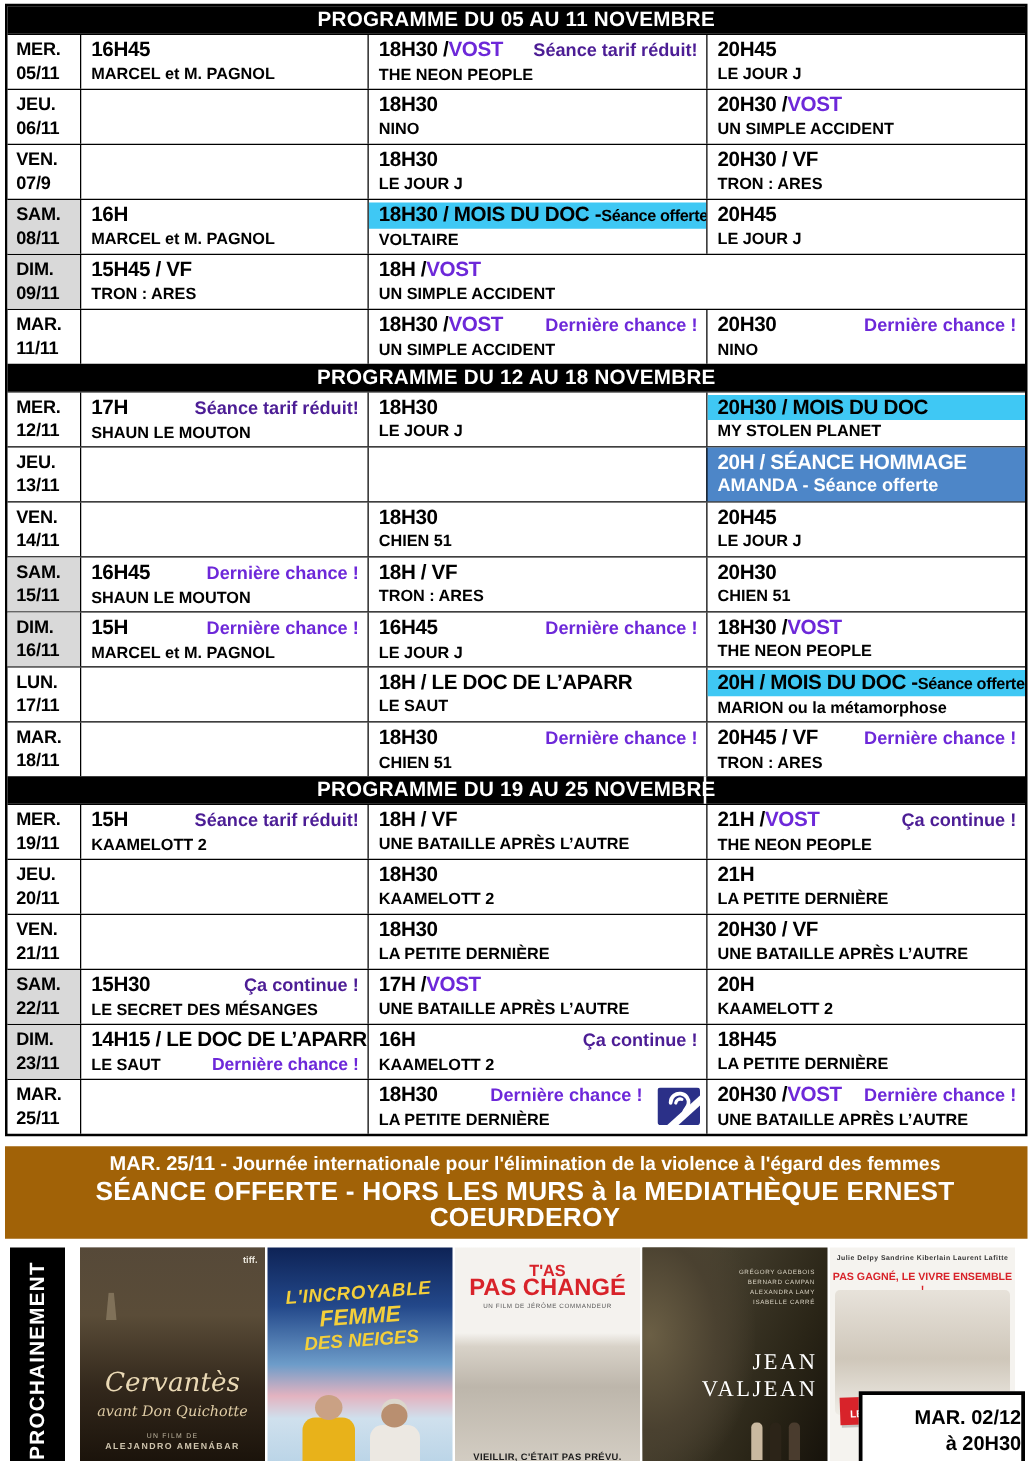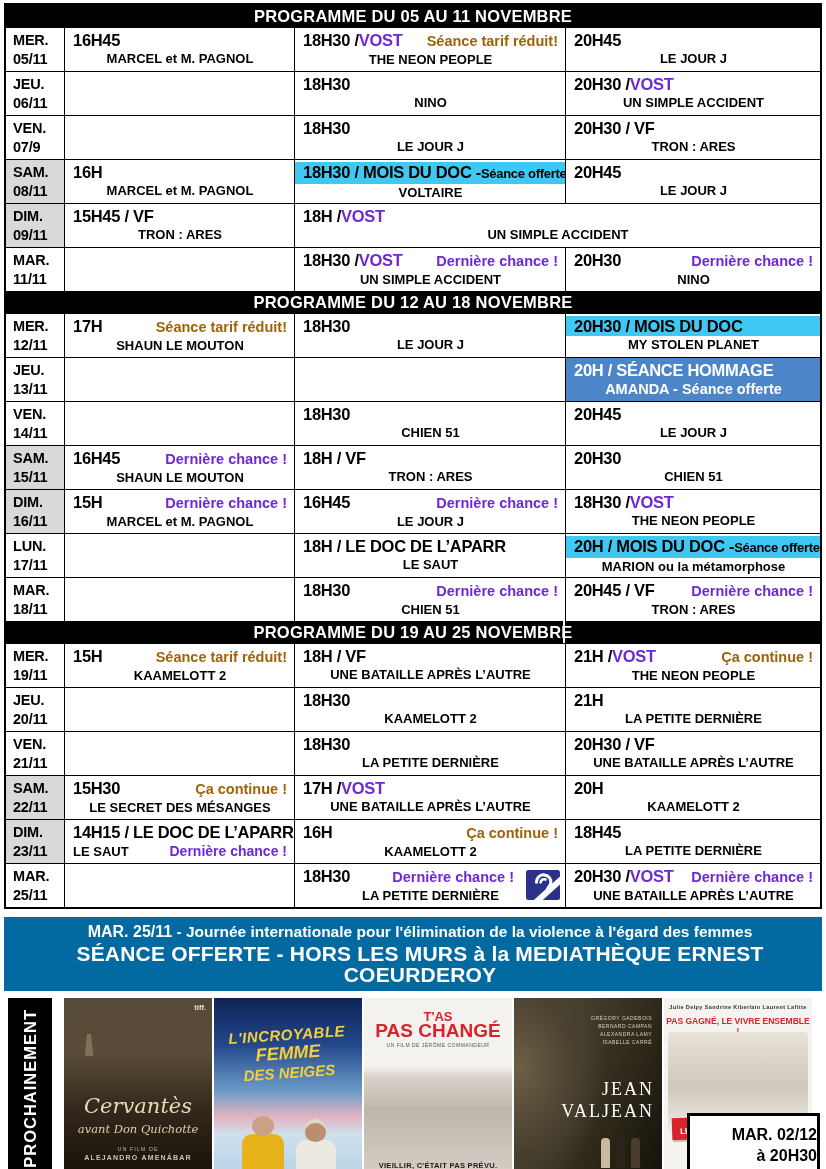--- a/index.html
+++ b/index.html
@@ -15,32 +15,32 @@
   .row { display:grid; grid-template-columns:58px 230px 271px 1fr; height:44px; border-top:1px solid #000; }
   .row:first-child { border-top:none; }
   .day { padding:3px 2px 0 7px; font-weight:bold; font-size:14.5px; line-height:19px; letter-spacing:-.2px; }
   .day.weekend { background:#d9d9d9; }
   .cell { position:relative; border-left:1px solid #000; padding:2px 0 0 0; overflow:hidden; }
   .cell.span2 { grid-column: span 2; }
   .cell.bg-steel { background:#4d86c8; }
   .l1 { display:flex; align-items:baseline; padding:0 7px 0 8px; font-weight:bold;
         font-size:16.5px; line-height:20px; letter-spacing:-.3px; white-space:nowrap; }
   .l2 { display:flex; align-items:baseline; padding:0 7px 0 8px; font-weight:bold;
-        font-size:13px; line-height:18px; letter-spacing:0; white-space:nowrap;justify-content:center; }
+        font-size:13px; line-height:18px; letter-spacing:0; white-space:nowrap; }
   .hl-cyan { background:#3fc8f4; }
   .note { margin-left:auto; font-size:14px; letter-spacing:0; font-weight:bold; }
   .l1 .note { font-size:14.5px; }
-  .c-k { color:#000; } .c-r { color:#6d28d9; } .c-b { color:#a16207; } .c-w { color:#fff; }
+  .c-k { color:#000; } .c-r { color:#6d28d9; } .c-b { color:#4c1d95; } .c-w { color:#fff; }
   .sm { font-size:13px; }
   .bg-steel .l2 { font-size:14.5px; }
   .has-icon .l1 .note { margin-right:44px; }
   .hear-icon { position:absolute; right:5px; top:6px; width:34px; height:30px; }
 
   
-  .banner { margin:8px 4px 0 4px; background:#0369a1; color:#fff; text-align:center; padding:4px 6px 6px 20px; }
+  .banner { margin:8px 4px 0 4px; background:#a16207; color:#fff; text-align:center; padding:4px 6px 6px 20px; }
   .banner .b1 { font-size:15.5px; font-weight:bold; line-height:22px; }
   .banner .b1 .strong { font-size:16px; }
   .banner .b2 { font-size:21px; font-weight:bold; line-height:21px; letter-spacing:.2px; }
 
   
   .coming { position:relative; display:flex; margin:7px 4px 0 8px; height:180px; }
   .label-box { width:44px; background:#000; color:#fff; display:flex; align-items:center; justify-content:center; margin-right:12px; }
   .label-box span { writing-mode:vertical-rl; transform:rotate(180deg); font-weight:bold; font-size:16.5px; letter-spacing:1px; white-space:nowrap; }
   .poster { position:relative; width:148px; height:180px; margin-right:2px; overflow:hidden; flex:none; }
   .poster:last-of-type { margin-right:0; }

